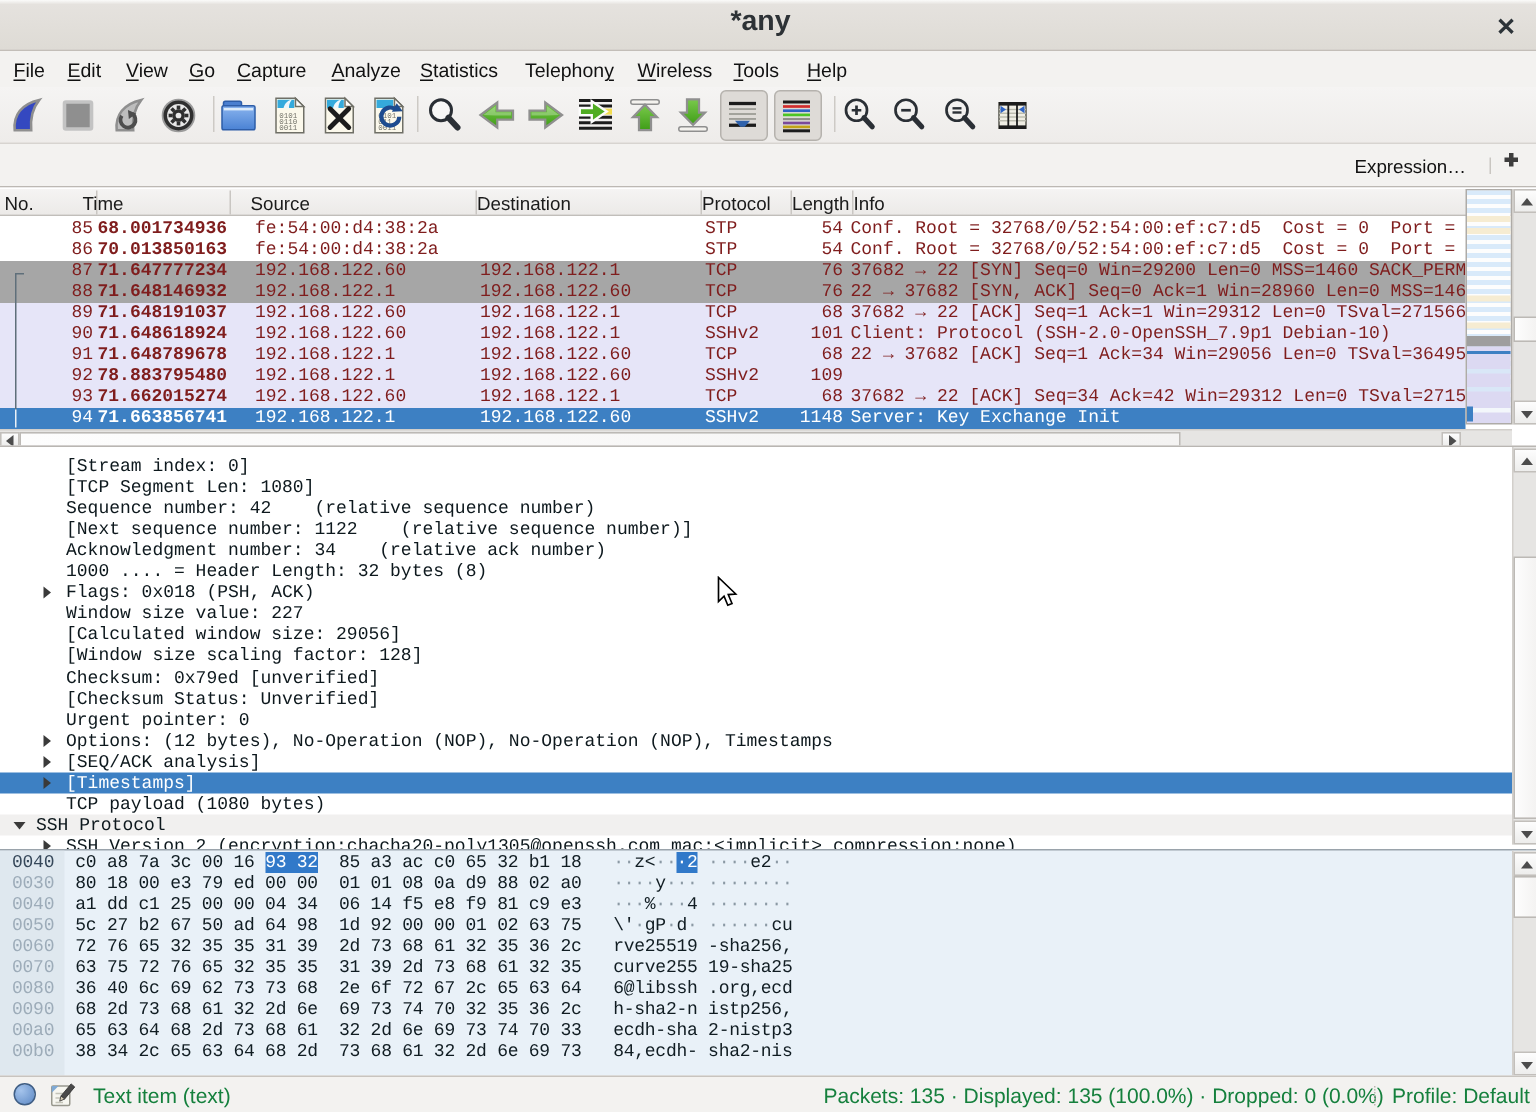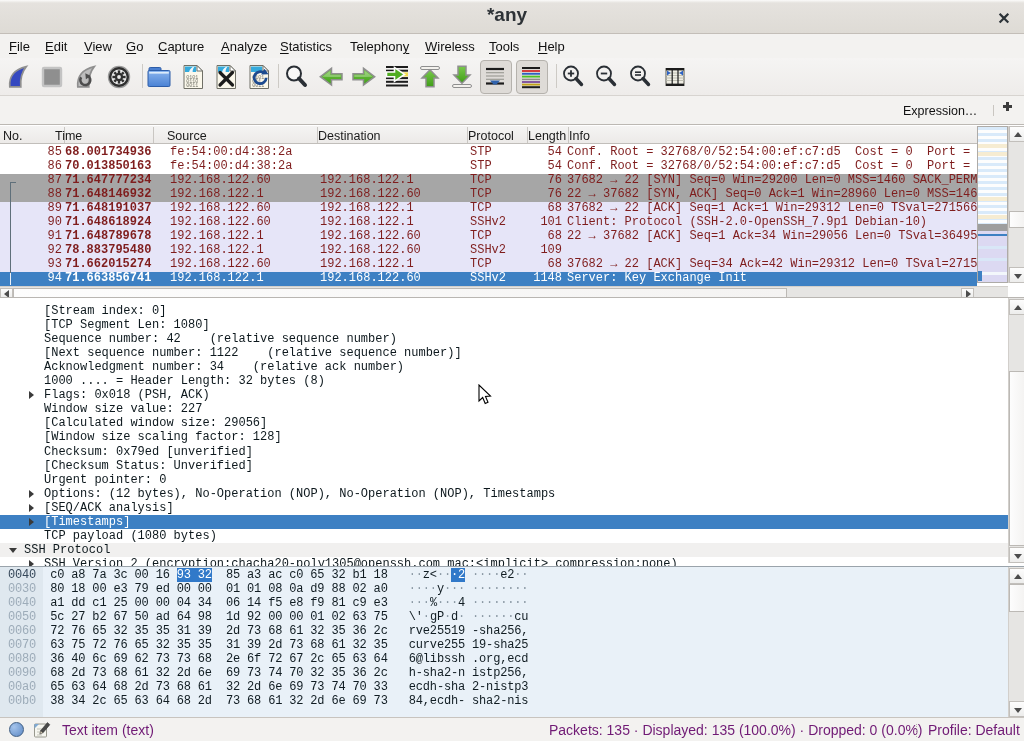--- a/index.html
+++ b/index.html
@@ -90,21 +90,21 @@
 .hl{position:absolute;left:8px;height:13.7px;line-height:13.7px;
   font-family:"Liberation Mono",monospace;font-size:12px;letter-spacing:-0.17px;
   color:#101c22;white-space:pre;}
 .ho{color:#9dacb9;}
 .hc{color:#36485a;}
 .hd{color:#8b99a4;}
 .hh{background:#3179c9;color:#fff;}
 
 #status{position:absolute;left:0;top:717px;width:1024px;height:24px;
   background:#f3f2f0;border-top:1px solid #c8c4bf;box-sizing:border-box;
-  font-size:14px;color:#701a75;}
+  font-size:14px;color:#15803d;}
 </style></head>
 <body>
 <div id="win">
   <div id="titlebar">
     <div id="title">*any</div>
     <div id="closex">✕</div>
   </div>
   <div id="menubar">
     <span style="left:9px"><u>F</u>ile</span>
     <span style="left:45px"><u>E</u>dit</span>

